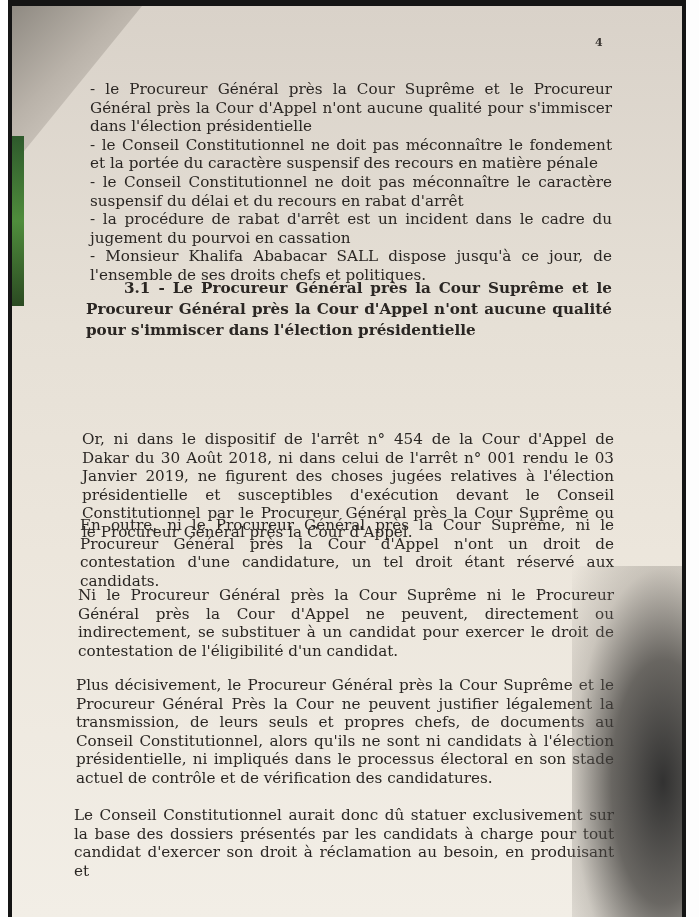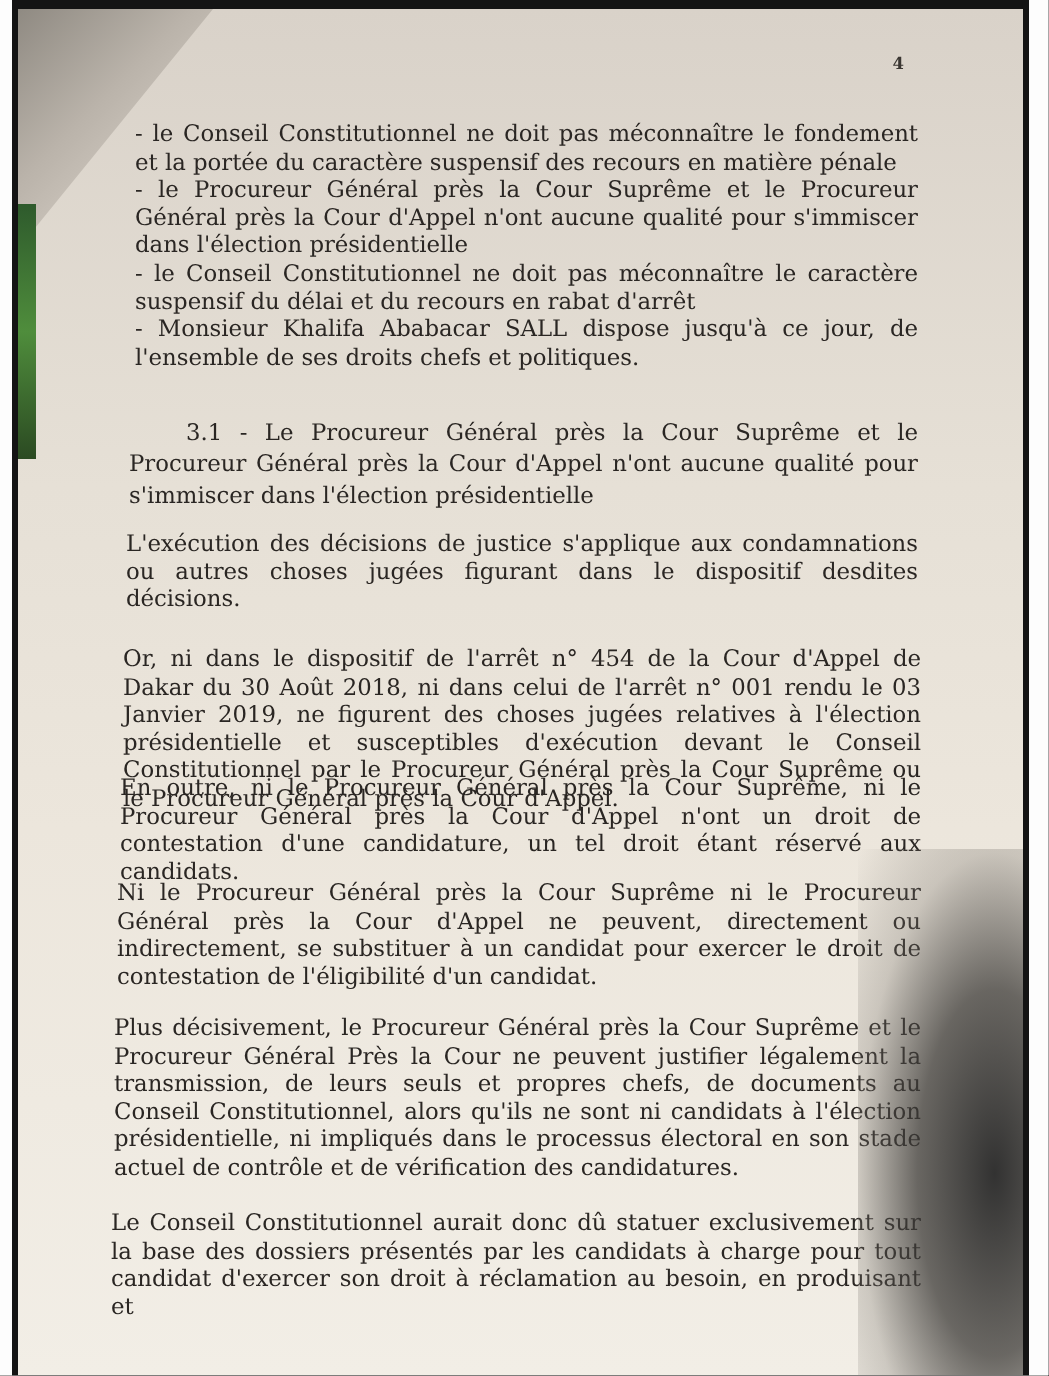--- a/index.html
+++ b/index.html
@@ -47,54 +47,52 @@
       font-size: 11px; font-weight: bold; color: #3a3632;
     }
     .block {
       position: absolute;
       font-size: 15.2px;
       line-height: 18.6px;
       text-align: justify;
     }
     .block p { margin: 0; }
     .heading {
-      font-weight: normal;
+      font-weight: bold;
       font-size: 15.2px;
       line-height: 21px;
       text-align: justify;
     }
     .heading .indent { display: inline-block; width: 38px; }
   </style>
 </head>
 <body>
 
 <div class="left-white"></div>
 <div class="frame">
   <div class="page">
     <div class="curl"></div>
     <div class="curl-green"></div>
 
     <div class="content">
       <div class="page-number">4</div>
 
       <div class="block" style="left:78px; top:74px; width:522px;">
+        <p>- le Procureur Général près la Cour Suprême et le Procureur Général près la Cour d'Appel n'ont aucune qualité pour s'immiscer dans l'élection présidentielle</p>
         <p>- le Conseil Constitutionnel ne doit pas méconnaître le fondement et la portée du caractère suspensif des recours en matière pénale</p>
-        <p>- le Procureur Général près la Cour Suprême et le Procureur Général près la Cour d'Appel n'ont aucune qualité pour s'immiscer dans l'élection présidentielle</p>
         <p>- le Conseil Constitutionnel ne doit pas méconnaître le caractère suspensif du délai et du recours en rabat d'arrêt</p>
+        <p>- la procédure de rabat d'arrêt est un incident dans le cadre du jugement du pourvoi en cassation</p>
         <p>- Monsieur Khalifa Ababacar SALL dispose jusqu'à ce jour, de l'ensemble de ses droits chefs et politiques.</p>
       </div>
 
       <div class="block heading" style="left:74px; top:272px; width:526px;">
         <span class="indent"></span><span>3.1 -</span>
         <span>Le Procureur Général près la Cour Suprême et le Procureur Général près la Cour d'Appel n'ont aucune qualité pour s'immiscer dans l'élection présidentielle</span>
       </div>
 
-      <div class="block" style="left:72px; top:347px; width:528px;">
-        <p>L'exécution des décisions de justice s'applique aux condamnations ou autres choses jugées figurant dans le dispositif desdites décisions.</p>
-      </div>
 
       <div class="block" style="left:70px; top:392px; width:532px;margin-top:32px;">
         <p>Or, ni dans le dispositif de l'arrêt n° 454 de la Cour d'Appel de Dakar du 30 Août 2018, ni dans celui de l'arrêt n° 001 rendu le 03 Janvier 2019, ne figurent des choses jugées relatives à l'élection présidentielle et susceptibles d'exécution devant le Conseil Constitutionnel par le Procureur Général près la Cour Suprême ou le Procureur Général près la Cour d'Appel.</p>
       </div>
 
       <div class="block" style="left:68px; top:510px; width:534px;">
         <p>En outre, ni le Procureur Général près la Cour Suprême, ni le Procureur Général près la Cour d'Appel n'ont un droit de contestation d'une candidature, un tel droit étant réservé aux candidats.</p>
       </div>
 
       <div class="block" style="left:66px; top:580px; width:536px;">

